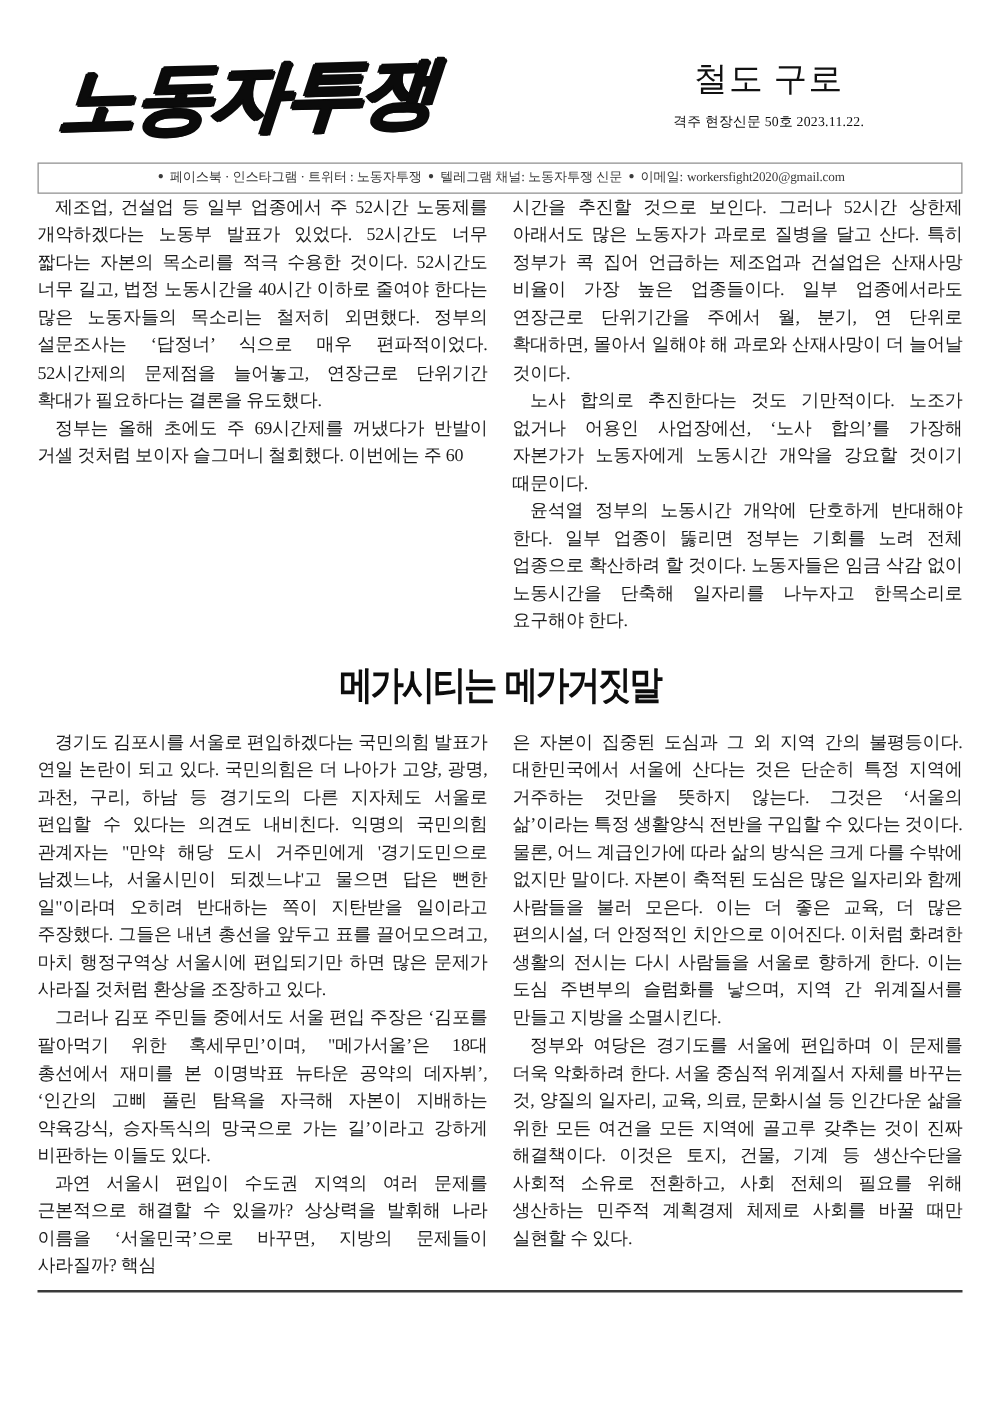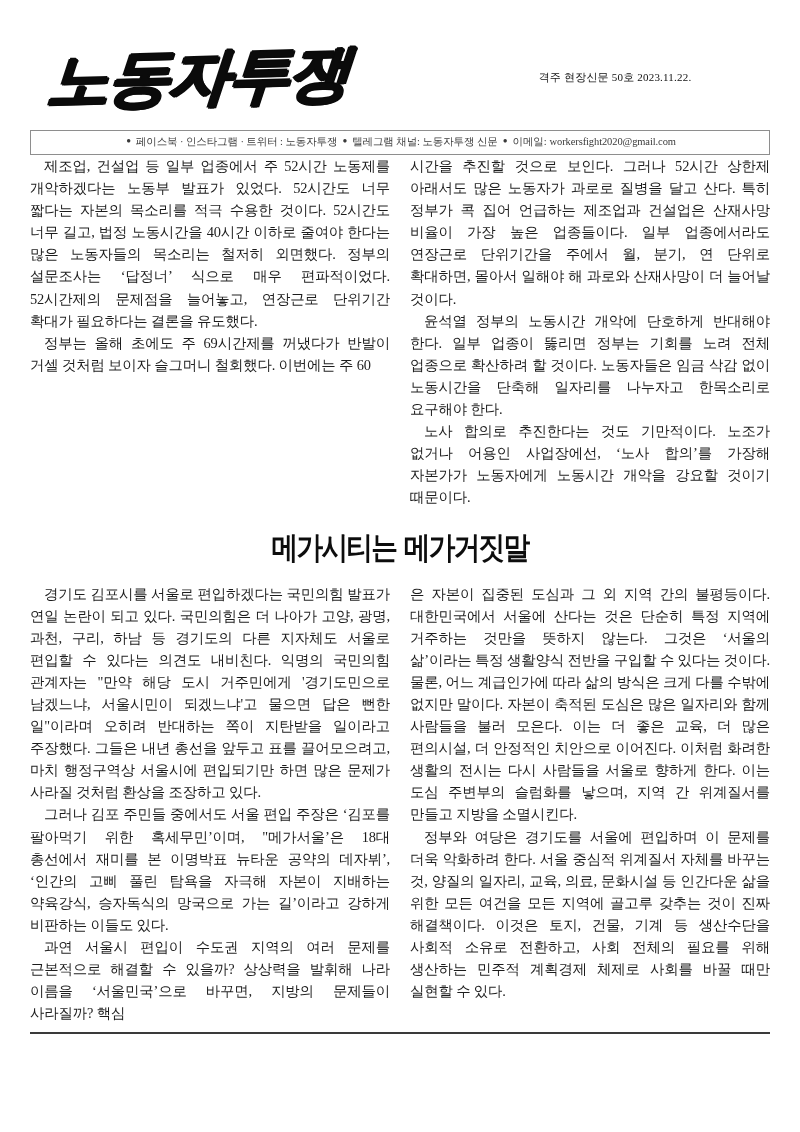--- a/index.html
+++ b/index.html
@@ -141,38 +141,39 @@
 </head>
 <body>
 
 <div class="page">
 
   <div class="masthead">
     <div class="logo-wrap">
       <span class="logo-brush">노동자투쟁</span>
     </div>
     <div class="masthead-right">
+      <div class="paper-edition">철도 구로</div>
       <div class="paper-issue">격주 현장신문 50호 2023.11.22.</div>
     </div>
   </div>
 
   <div class="contact-bar">
     <span class="dot">●</span><span class="seg">페이스북 · 인스타그램 · 트위터 : 노동자투쟁</span><span class="dot">●</span><span class="seg">텔레그램 채널: 노동자투쟁 신문</span><span class="dot">●</span><span class="seg">이메일:</span><span class="email-val">workersfight2020@gmail.com</span>
   </div>
 
   <div class="article">
     <div class="columns">
       <div class="col">
         <p>제조업, 건설업 등 일부 업종에서 주 52시간 노동제를 개악하겠다는 노동부 발표가 있었다. 52시간도 너무 짧다는 자본의 목소리를 적극 수용한 것이다. 52시간도 너무 길고, 법정 노동시간을 40시간 이하로 줄여야 한다는 많은 노동자들의 목소리는 철저히 외면했다. 정부의 설문조사는 ‘답정너’ 식으로 매우 편파적이었다. 52시간제의 문제점을 늘어놓고, 연장근로 단위기간 확대가 필요하다는 결론을 유도했다.</p>
         <p>정부는 올해 초에도 주 69시간제를 꺼냈다가 반발이 거셀 것처럼 보이자 슬그머니 철회했다. 이번에는 주 60</p>
       </div>
       <div class="col">
         <p class="cont">시간을 추진할 것으로 보인다. 그러나 52시간 상한제 아래서도 많은 노동자가 과로로 질병을 달고 산다. 특히 정부가 콕 집어 언급하는 제조업과 건설업은 산재사망 비율이 가장 높은 업종들이다. 일부 업종에서라도 연장근로 단위기간을 주에서 월, 분기, 연 단위로 확대하면, 몰아서 일해야 해 과로와 산재사망이 더 늘어날 것이다.</p>
+        <p>노사 합의로 추진한다는 것도 기만적이다. 노조가 없거나 어용인 사업장에선, ‘노사 합의’를 가장해 자본가가 노동자에게 노동시간 개악을 강요할 것이기 때문이다.</p>
         <p>윤석열 정부의 노동시간 개악에 단호하게 반대해야 한다. 일부 업종이 뚫리면 정부는 기회를 노려 전체 업종으로 확산하려 할 것이다. 노동자들은 임금 삭감 없이 노동시간을 단축해 일자리를 나누자고 한목소리로 요구해야 한다.</p>
-        <p>노사 합의로 추진한다는 것도 기만적이다. 노조가 없거나 어용인 사업장에선, ‘노사 합의’를 가장해 자본가가 노동자에게 노동시간 개악을 강요할 것이기 때문이다.</p>
       </div>
     </div>
   </div>
 
   <div class="article">
     <h1 class="headline headline-2">메가시티는 메가거짓말</h1>
     <div class="columns">
       <div class="col">
         <p>경기도 김포시를 서울로 편입하겠다는 국민의힘 발표가 연일 논란이 되고 있다. 국민의힘은 더 나아가 고양, 광명, 과천, 구리, 하남 등 경기도의 다른 지자체도 서울로 편입할 수 있다는 의견도 내비친다. 익명의 국민의힘 관계자는 "만약 해당 도시 거주민에게 '경기도민으로 남겠느냐, 서울시민이 되겠느냐'고 물으면 답은 뻔한 일"이라며 오히려 반대하는 쪽이 지탄받을 일이라고 주장했다. 그들은 내년 총선을 앞두고 표를 끌어모으려고, 마치 행정구역상 서울시에 편입되기만 하면 많은 문제가 사라질 것처럼 환상을 조장하고 있다.</p>
         <p>그러나 김포 주민들 중에서도 서울 편입 주장은 ‘김포를 팔아먹기 위한 혹세무민’이며, "메가서울’은 18대 총선에서 재미를 본 이명박표 뉴타운 공약의 데자뷔’, ‘인간의 고삐 풀린 탐욕을 자극해 자본이 지배하는 약육강식, 승자독식의 망국으로 가는 길’이라고 강하게 비판하는 이들도 있다.</p>

